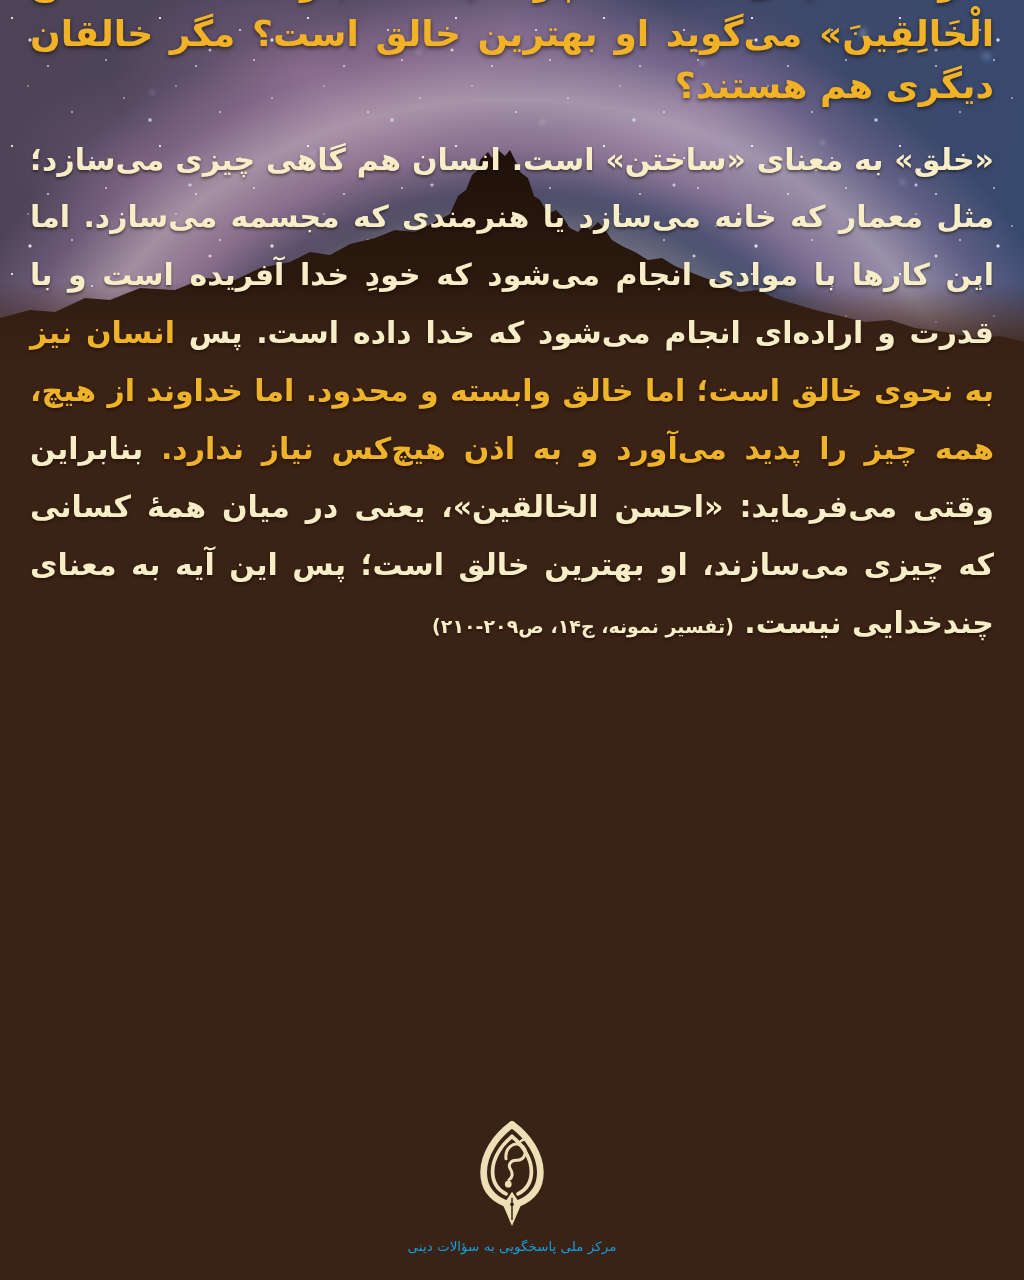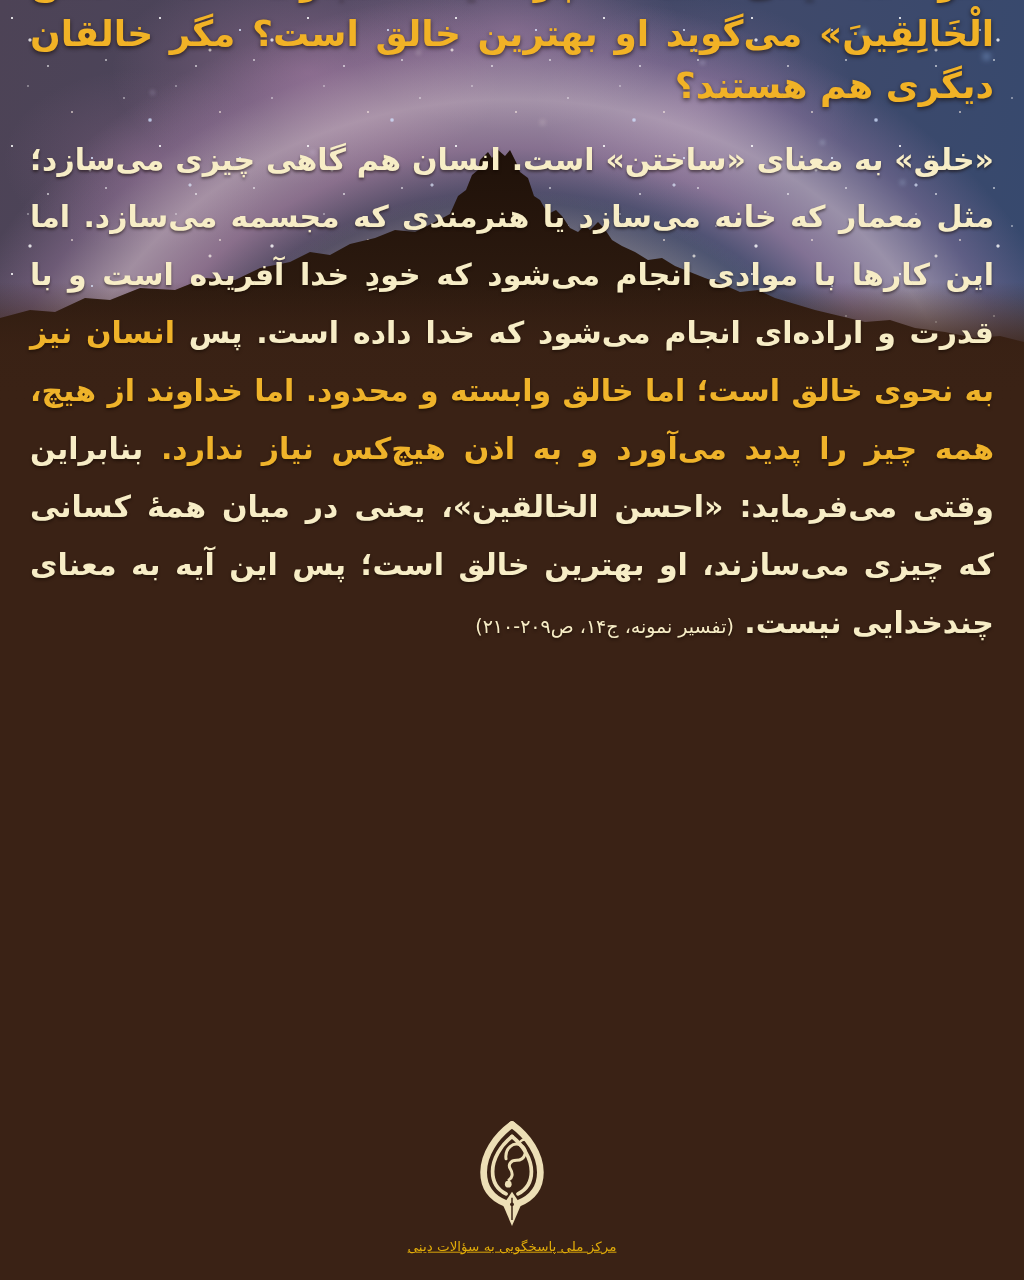--- a/index.html
+++ b/index.html
@@ -106,39 +106,38 @@
     color: #f7edc6;
     font-size: 30px;
     font-weight: bold;
     line-height: 1.93;
     text-align: justify;
     text-shadow: 0 2px 3px rgba(18,8,2,.5);
   }
   .answer .hl { color: #efb32a; }
   .answer .cite {
     font-size: 19px;
-    font-weight: normal;
+    font-weight: bold;
     color: #f7edc6;
     white-space: nowrap;
   }
 
   
   .logo {
     position: absolute; z-index: 2;
     left: 0; right: 0; bottom: 26px;
     display: flex; flex-direction: column; align-items: center; gap: 6px;
   }
   .logo svg { display: block; }
   .logo-caption {
-    color: #eab308;
+    color: #0ea5e9;
     font-size: 13.5px;
     letter-spacing: .5px;
     transform: scaleY(.95);
     opacity: .95;
-    text-decoration: underline;
   }
 </style>
 </head>
 <body>
 
 <div class="poster">
 
   <div class="hero">
     <div class="sky"></div>
     <div class="stars s1"></div>

